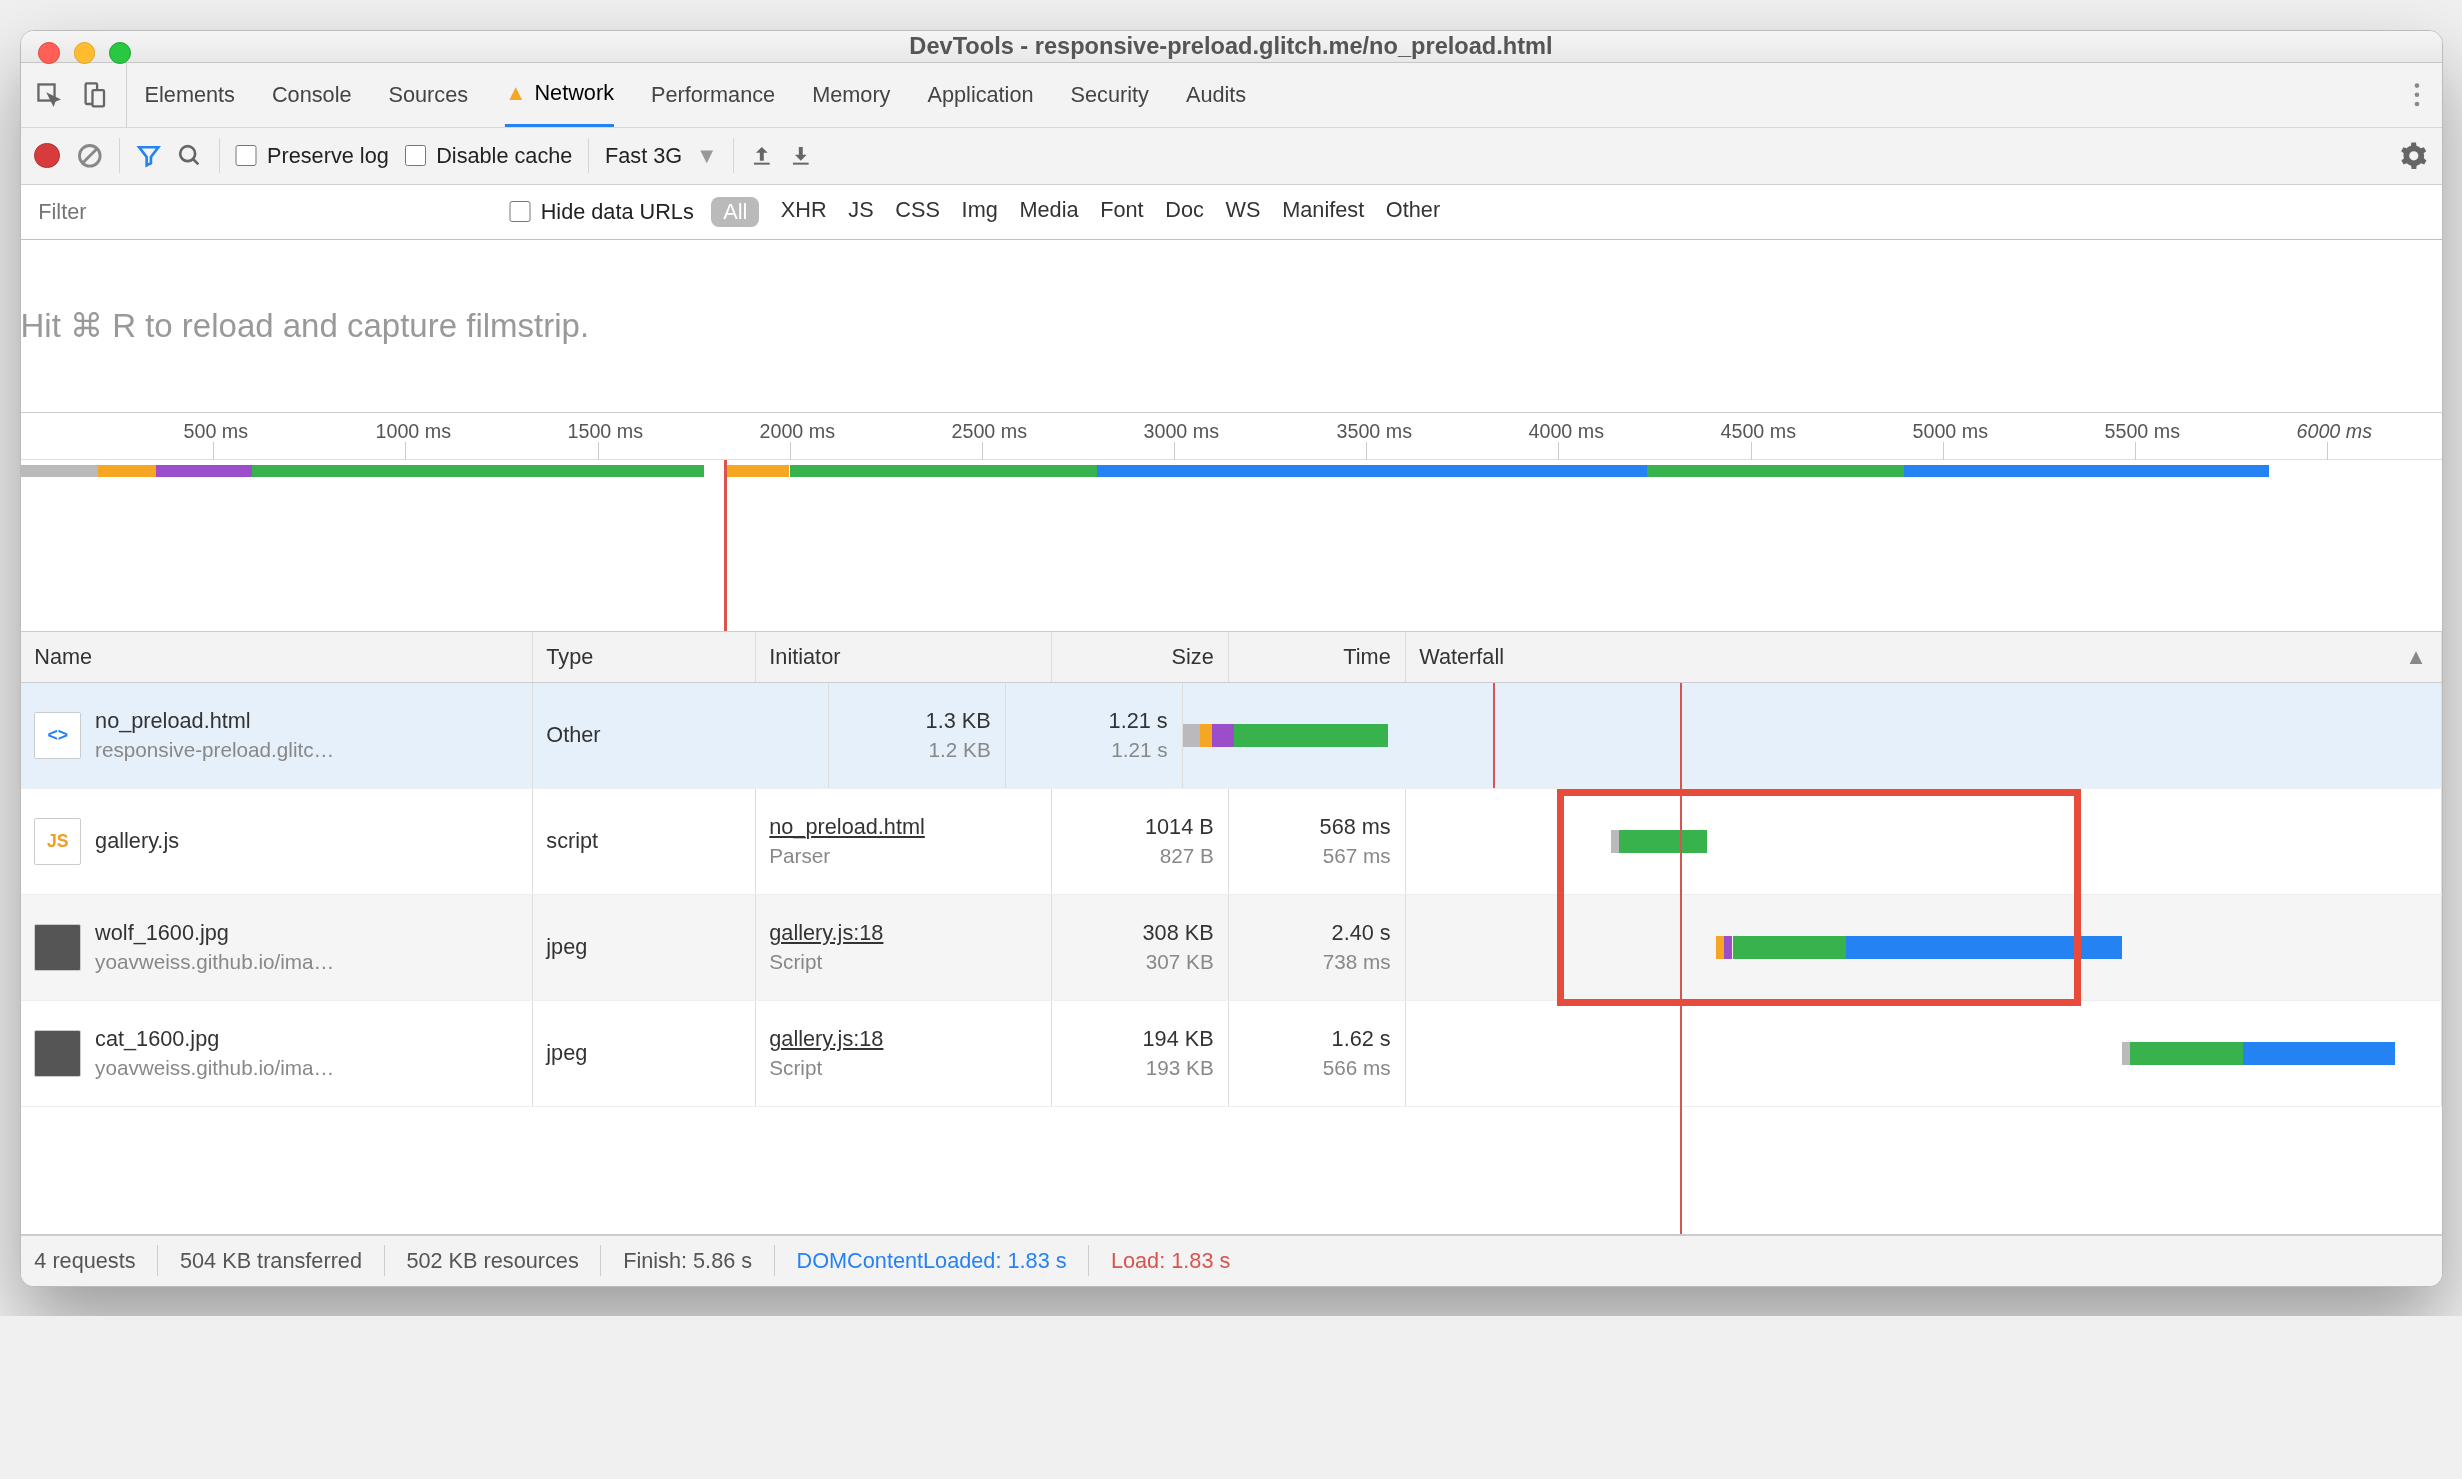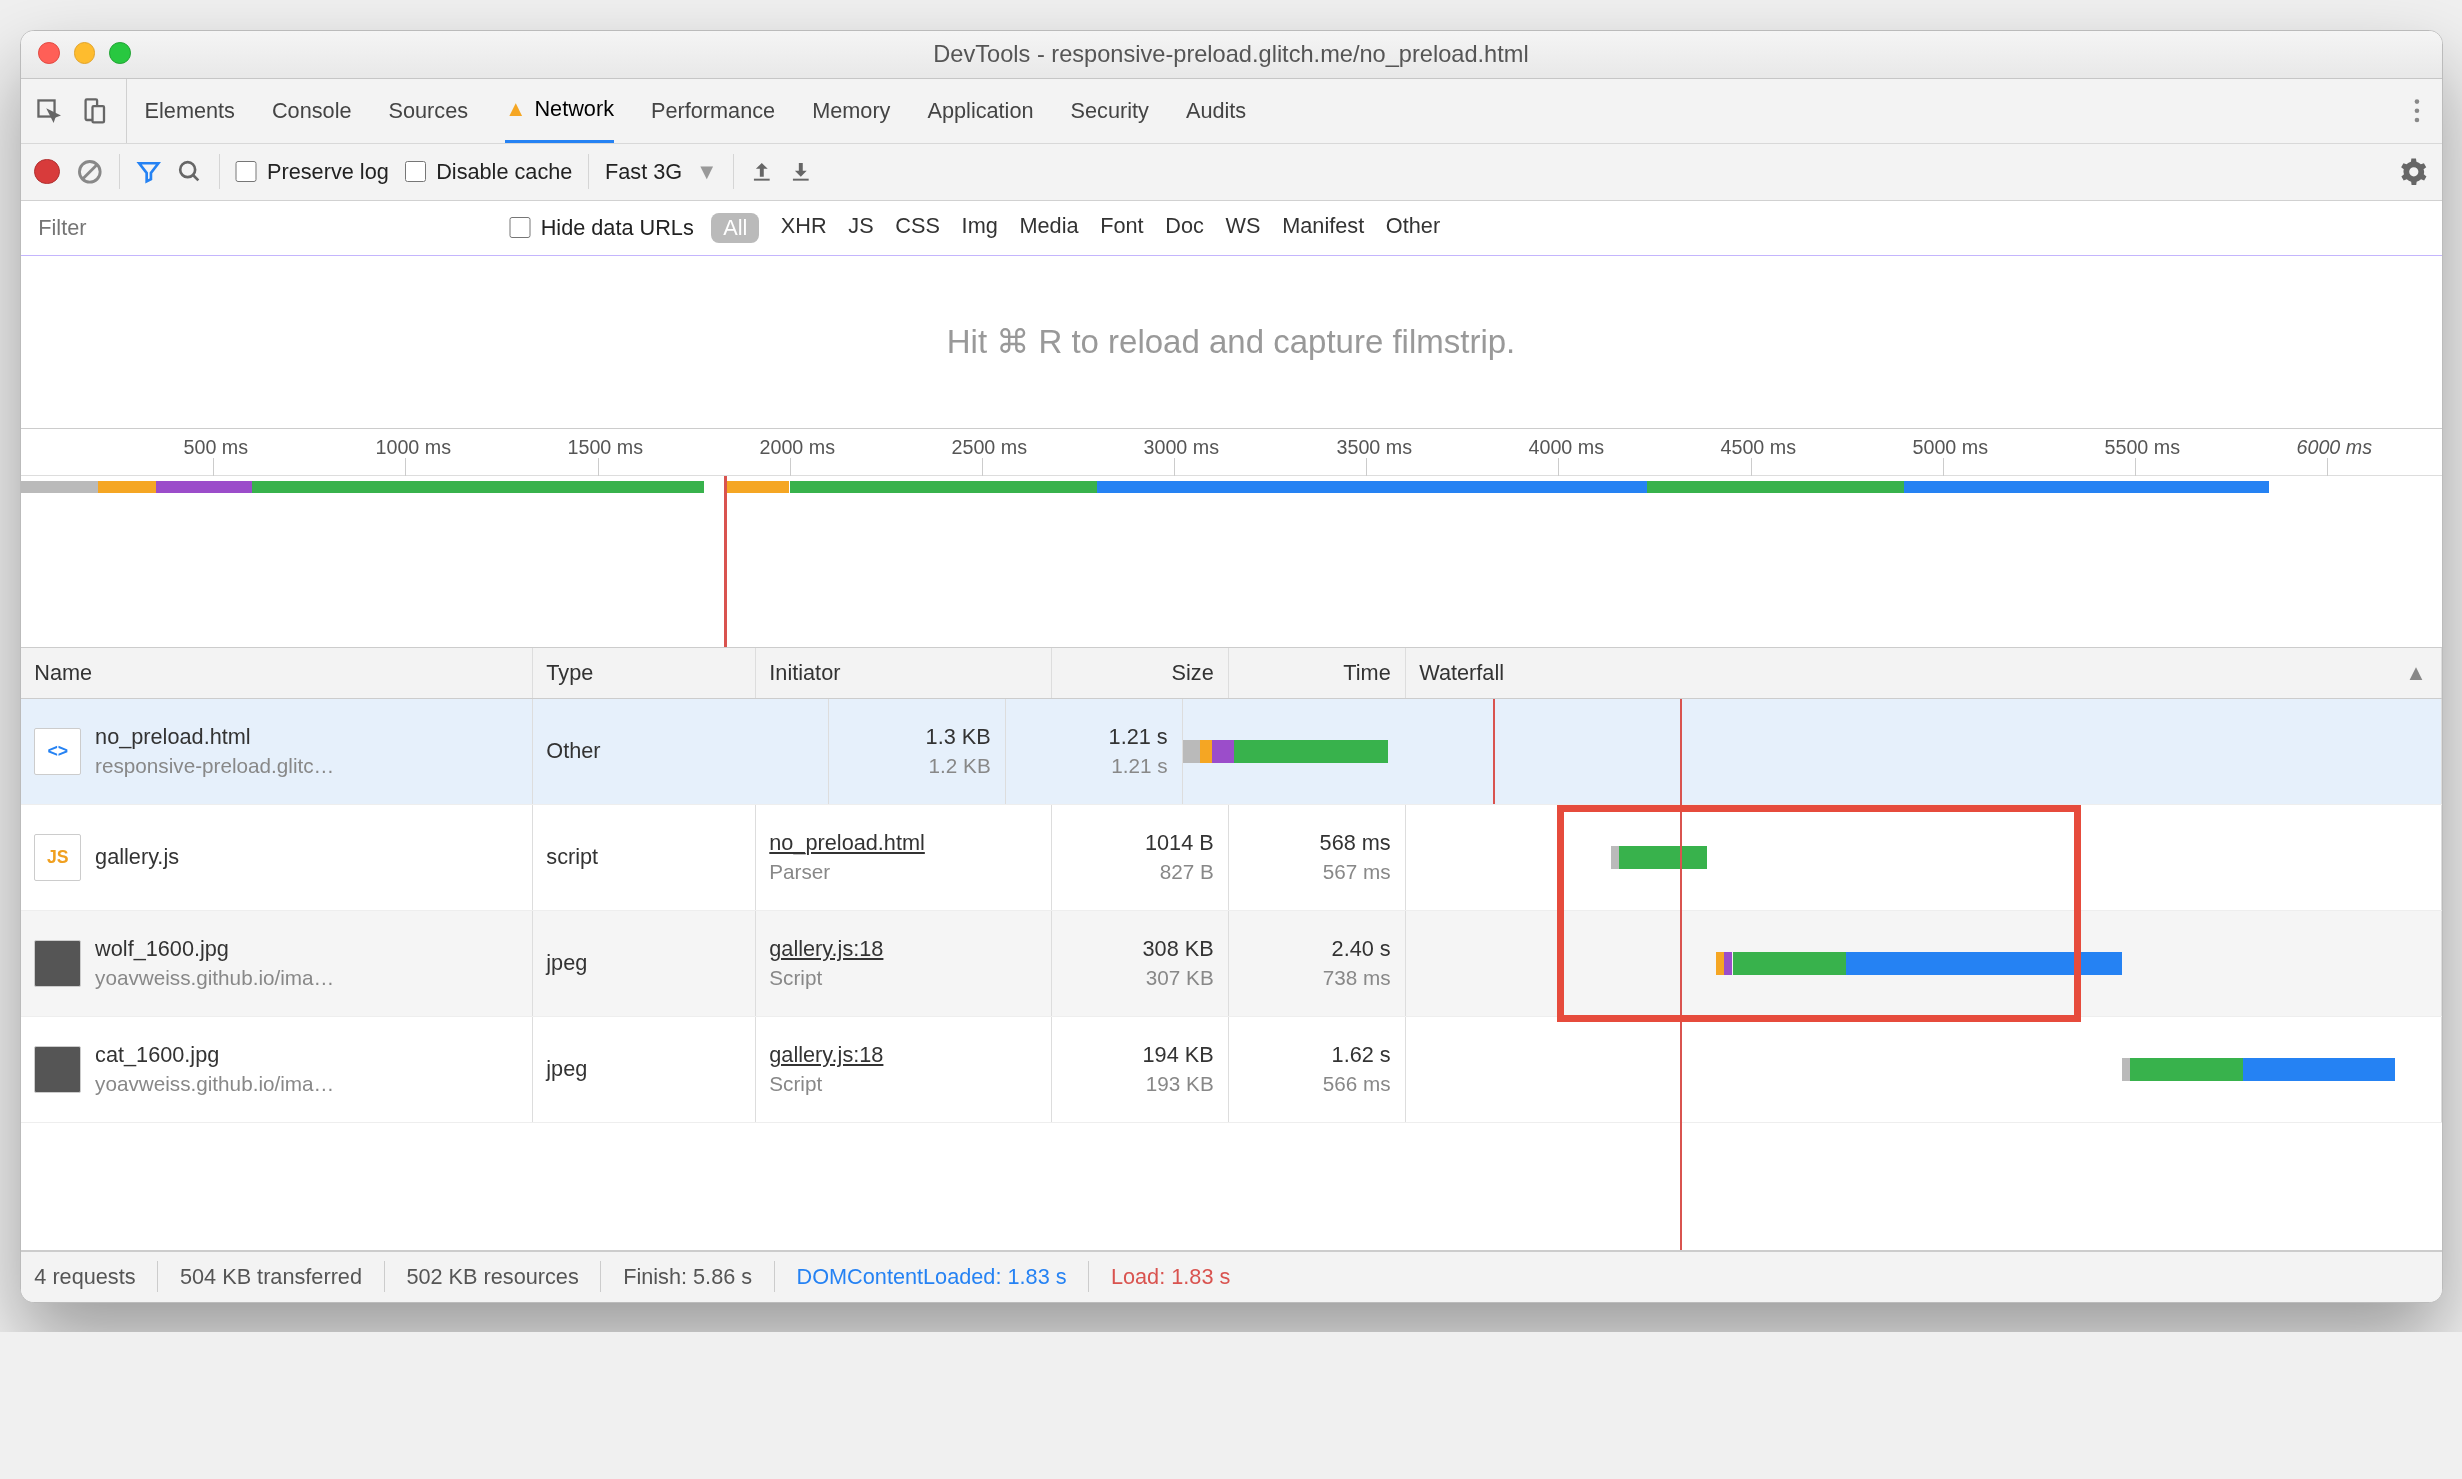--- a/index.html
+++ b/index.html
@@ -1,18 +1,18 @@
 <!DOCTYPE html>
 <html><head>
 <meta charset="utf-8">
 <style>
   * { box-sizing: border-box; margin: 0; padding: 0; }
   body { font-family: -apple-system, "Helvetica Neue", Arial, sans-serif; font-size: 21.7px; background: #f0f0f0; display:flex; align-items:flex-start; justify-content:center;}
   .mac-window { width: 2423px; margin: 29.6px auto; border:1px solid #bbb; border-radius:13.8px; box-shadow: 0 39px 79px rgba(0,0,0,.35); background:#fff; overflow:hidden;}
-  .title-bar { height: 48px; background: linear-gradient(#f5f5f5,#e8e8e8); border-bottom:1px solid #c6c6c6; position:relative; display:flex; align-items:center; justify-content:center;}
+  .title-bar { height: 32px; background: linear-gradient(#f5f5f5,#e8e8e8); border-bottom:1px solid #c6c6c6; position:relative; display:flex; align-items:center; justify-content:center;font-weight:bold;}
   .traffic { position:absolute; left:17.7px; top:11.8px; display:flex; gap:13.8px;}
   .traffic span{ width:21.7px;height:21.7px;border-radius:50%; display:block;}
   .t-red{background:#ff5f57;border:1px solid #e1463e;}
   .t-yel{background:#febc2e;border:1px solid #e0a228;}
   .t-grn{background:#28c840;border:1px solid #1fa232;}
   .title-text{font-size:23.6px;color:#555;}
   .tabs-row { display:flex; align-items:center; height:65px; border-bottom:1px solid #d8d8d8; background:#f3f3f3; padding:0 9.9px 0 4.9px;}
   .dev-icon-group{display:flex;align-items:center;gap:17.7px;margin-right:17.7px;margin-left:9.9px;border-right:1px solid #d0d0d0;padding-right:17.7px;height:100%;}
   .tabs { display:flex; gap:37px; align-items:center; height:100%;}
   .tab { color:#444; cursor:pointer; height:100%; display:flex; align-items:center;}
@@ -28,21 +28,21 @@
   .chk{display:flex;align-items:center;gap:9.9px;color:#222;}
   .chk input{width:21.7px;height:21.7px;}
   .throttle-sel{display:flex;align-items:center;gap:13.8px;color:#222;}
   .dn-arrow{color:#999;}
   .gear-icon{color:#666;cursor:pointer;}
   .filter-row{display:flex;align-items:center;height:55px;border-bottom:1px solid #c4b5fd;background:#fff;padding:0 0 0 7.9px;gap:17.7px;}
   .filter-input{width:463px;height:39px;border:none;font-size:21.7px;padding:0 9.9px;color:#888;outline:none;}
   .pill{background:#bababa;color:#fff;border-radius:7.9px;padding:2px 11.8px;}
   .types-list{display:flex;gap:21.7px;color:#333;}
   .types-list span{cursor:pointer;}
-  .filmstrip{height:173px;border-bottom:1px solid #ccc;display:flex;align-items:center;justify-content:center;color:#999;font-size:33px;}
+  .filmstrip{height:173px;border-bottom:1px solid #ccc;display:flex;align-items:center;justify-content:flex-start;color:#999;font-size:33px;}
   .overview{height:219px;border-bottom:1px solid #ccc;position:relative;background:#fff;}
   .ov-ruler{position:absolute;top:0;left:0;right:0;height:47px;border-bottom:1px solid #ddd;}
   .ov-tick{position:absolute;top:7.9px;font-size:19.7px;color:#555;}
   .ov-line{position:absolute;top:29.6px;width:1px;height:17.7px;background:#ccc;}
   .ov-bars{position:absolute;top:49px;left:0;right:0;height:19.7px;}
   .ov-bar{position:absolute;height:11.8px;top:3.9px;}
   .ov-red-line{position:absolute;top:47px;bottom:0;width:3px;background:#d9534f;}
   .table-head{display:flex;height:51px;background:#f3f3f3;border-bottom:1px solid #ccc;}
   .th,.td{border-right:1px solid #ddd;padding:7.9px 13.8px;color:#333;display:flex;align-items:center;overflow:hidden;white-space:nowrap;text-overflow:ellipsis;}
   .th{font-weight:400;}

